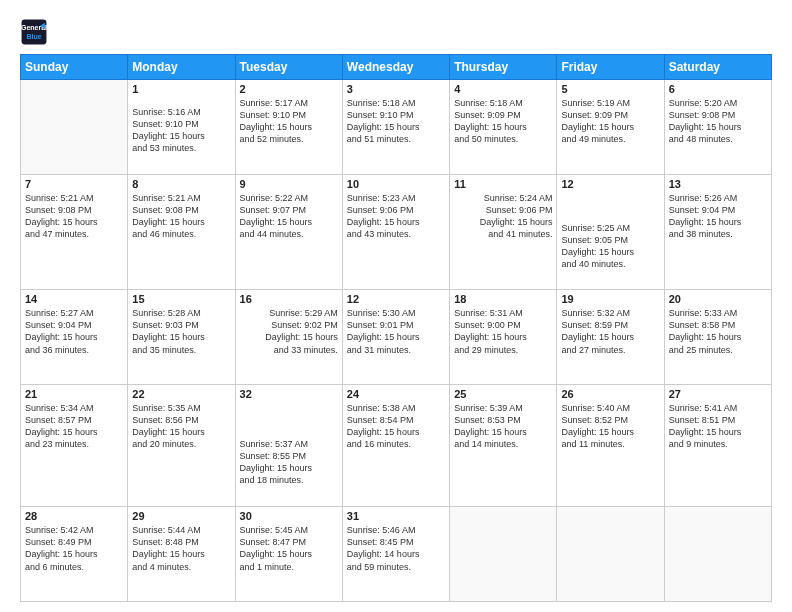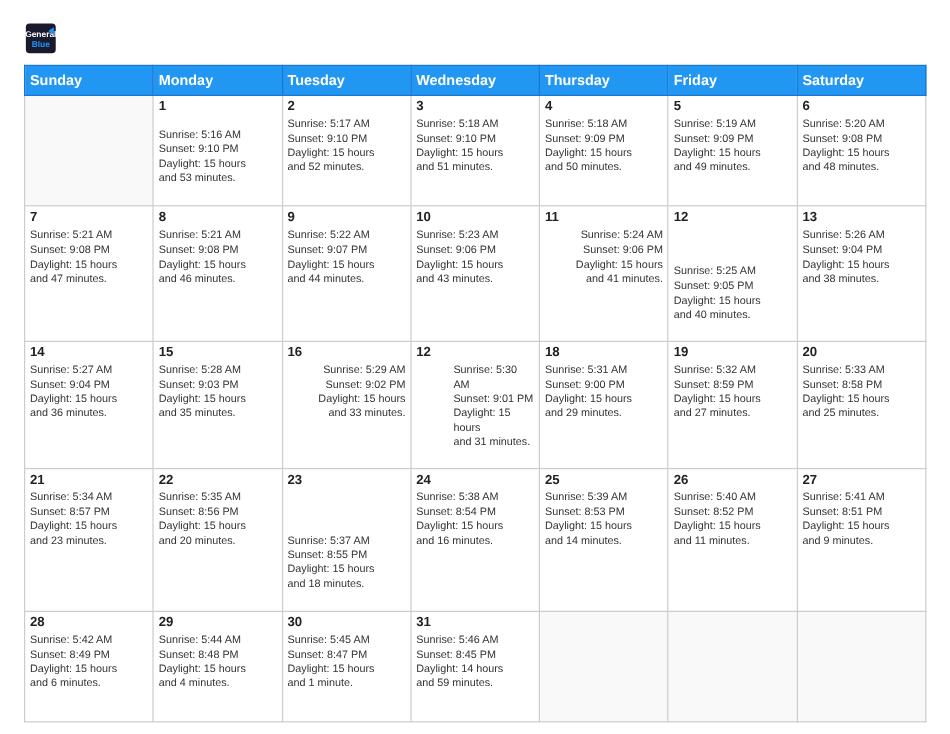--- a/index.html
+++ b/index.html
@@ -242,21 +242,21 @@
           </td>
           <td>
             <span class="day-num">16</span>
             <div class="cell-text" style="white-space: pre-line; text-align: right;">Sunrise: 5:29 AM
 Sunset: 9:02 PM
 Daylight: 15 hours
 and 33 minutes.</div>
           </td>
           <td>
             <span class="day-num">12</span>
-            <div class="cell-text" style="white-space: pre-line; margin-left: 31px;">Sunrise: 5:30 AM
+            <div class="cell-text" style="white-space: pre-line;">Sunrise: 5:30 AM
 Sunset: 9:01 PM
 Daylight: 15 hours
 and 31 minutes.</div>
           </td>
           <td>
             <span class="day-num">18</span>
             <div class="cell-text" style="white-space: pre-line;">Sunrise: 5:31 AM
 Sunset: 9:00 PM
 Daylight: 15 hours
 and 29 minutes.</div>
@@ -285,21 +285,21 @@
 and 23 minutes.</div>
           </td>
           <td>
             <span class="day-num">22</span>
             <div class="cell-text" style="white-space: pre-line;">Sunrise: 5:35 AM
 Sunset: 8:56 PM
 Daylight: 15 hours
 and 20 minutes.</div>
           </td>
           <td>
-            <span class="day-num">23</span>
+            <span class="day-num">32</span>
             <div class="cell-text" style="white-space: pre-line; margin-top: 38px;">Sunrise: 5:37 AM
 Sunset: 8:55 PM
 Daylight: 15 hours
 and 18 minutes.</div>
           </td>
           <td>
             <span class="day-num">24</span>
             <div class="cell-text" style="white-space: pre-line;">Sunrise: 5:38 AM
 Sunset: 8:54 PM
 Daylight: 15 hours

